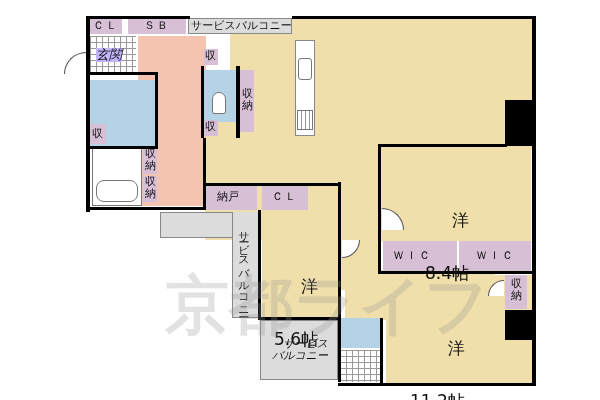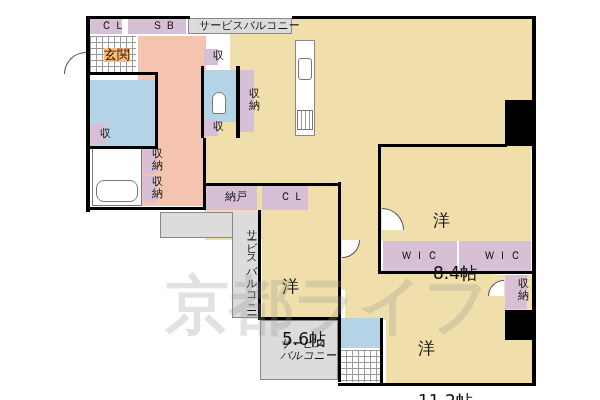--- a/index.html
+++ b/index.html
@@ -1,20 +1,20 @@
 <!DOCTYPE html>
 <html><head>
 <meta charset="utf-8">
 <style>
   html, body { margin:0; padding:0; background:#ffffff; }
   body { width:600px; height:400px; position:relative; overflow:hidden;
          font-family: "DejaVu Sans", "Liberation Sans", sans-serif; }
   .abs { position:absolute; box-sizing:border-box; }
   .room { position:absolute; box-sizing:border-box; }
-  .lbl { position:absolute; color:#111; text-align:left; line-height:1.05; white-space:pre;margin-left:8px; }
+  .lbl { position:absolute; color:#111; text-align:right; line-height:1.05; white-space:pre; }
   .wall { position:absolute; background:#000; }
   .door { position:absolute; border:1px solid #555; background:#fff; box-sizing:border-box; }
   .sm { font-size:11px; letter-spacing:2px; }
   .tiny { font-size:11px; }
   .vert { writing-mode: vertical-rl; font-size:11px; line-height:1; }
   .watermark { position:absolute; color:rgba(150,150,150,0.28); font-weight:bold; font-size:64px; pointer-events:none; white-space:nowrap; }
   .tile { background-color:#fff;
     background-image: linear-gradient(#999 1px, transparent 1px), linear-gradient(90deg, #999 1px, transparent 1px);
     background-size: 6px 6px; }
 </style>
@@ -40,21 +40,21 @@
 
   <div class="room" style="left:203px;top:70px;width:33px;height:52px;background:#b5d3e6;"></div>
 
   <div class="room" style="left:92px;top:148px;width:50px;height:58px;background:#fff;border:1px solid #777;"></div>
   <div class="abs" style="left:96px;top:180px;width:42px;height:22px;border:1px solid #777;border-radius:8px;background:#fff;"></div>
 
   <div class="room" style="left:340px;top:318px;width:40px;height:30px;background:#b5d3e6;"></div>
   <div class="room tile" style="left:340px;top:350px;width:40px;height:32px;"></div>
 
   <div class="room tile" style="left:90px;top:36px;width:46px;height:36px;"></div>
-  <div class="lbl" style="left:96px;top:48px;font-size:13px;background:#fdba74;">玄関</div>
+  <div class="lbl" style="left:96px;top:48px;font-size:13px;background:#c4b5fd;font-style:italic;">玄関</div>
 
   <div class="room" style="left:90px;top:18px;width:32px;height:16px;background:#d7bfd6;"></div>
   <div class="lbl sm" style="left:93px;top:20px;">ＣＬ</div>
 
   <div class="room" style="left:128px;top:18px;width:58px;height:16px;background:#d7bfd6;"></div>
   <div class="lbl sm" style="left:144px;top:20px;">ＳＢ</div>
 
   <div class="room" style="left:204px;top:49px;width:14px;height:16px;background:#d7bfd6;"></div>
   <div class="lbl tiny" style="left:205px;top:50px;">収</div>
 

